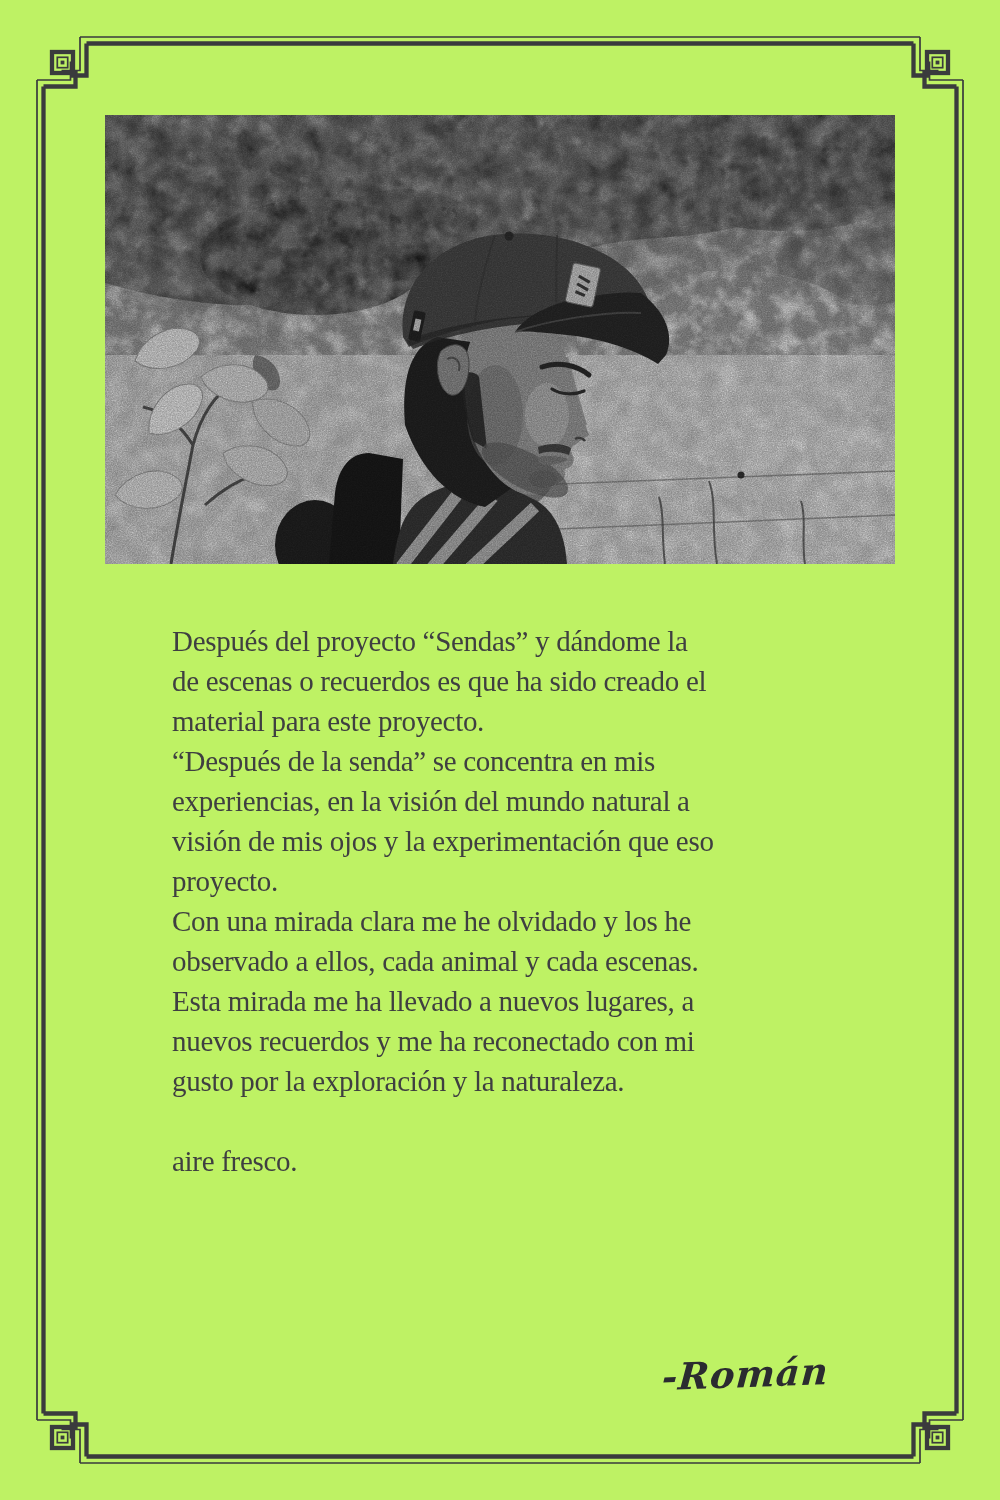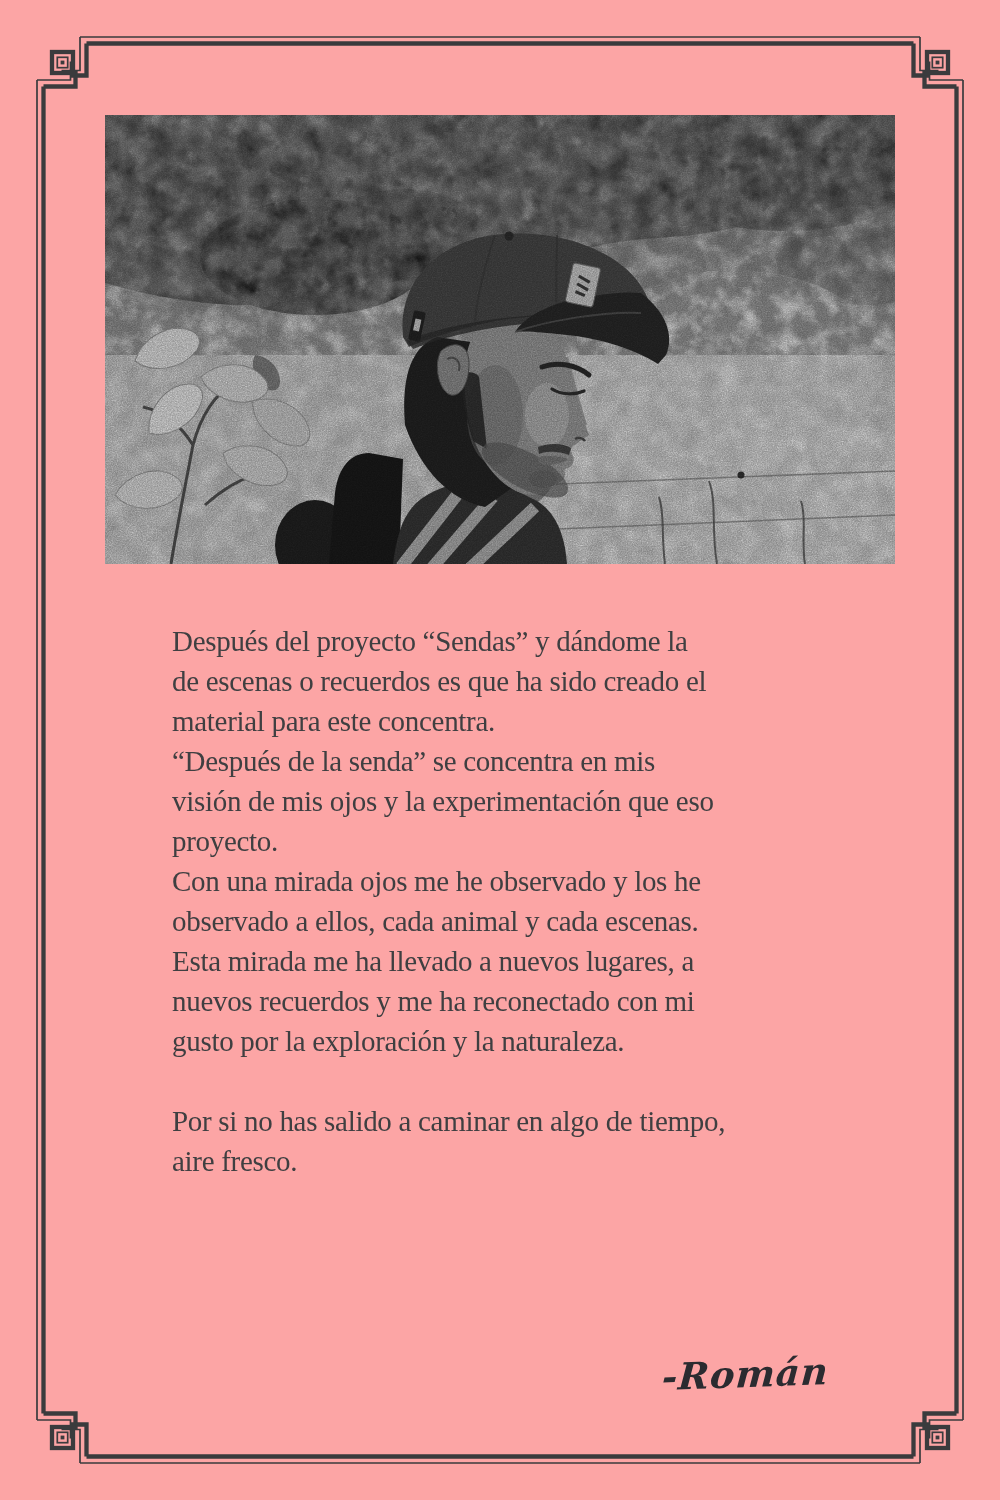--- a/index.html
+++ b/index.html
@@ -1,19 +1,19 @@
 <!DOCTYPE html>
 <html><head>
 <meta charset="utf-8">
 <style>
   html,body{margin:0;padding:0;background:#f1f2f4;}
   .page{
     position:relative;
     width:1000px;height:1500px;
-    background:#fca5a5;
+    background:#bef264;
     overflow:hidden;
     font-family:"Liberation Serif","DejaVu Serif",serif;
   }
   .frame-svg{position:absolute;left:0;top:0;width:1000px;height:1500px;display:block;}
   .fthin{stroke:#3a3b3d;stroke-width:1.7;fill:none;}
   .fthick{stroke:#3a3b3d;stroke-width:4.3;fill:none;}
   .fdot{fill:#3a3b3d;}
   .photo{
     position:absolute;left:105px;top:115px;width:790px;height:449px;
     display:block;
@@ -163,29 +163,29 @@
         </g>
       </g>
     </g>
 
     <rect x="0" y="0" width="790" height="449" filter="url(#grain)" opacity="0.3"></rect>
   </svg>
 
   <div class="text-block">
     <div class="tline">Después del proyecto “Sendas” y dándome la</div>
     <div class="tline">de escenas o recuerdos es que ha sido creado el</div>
-    <div class="tline">material para este concentra.</div>
+    <div class="tline">material para este proyecto.</div>
     <div class="tline">“Después de la senda” se concentra en mis</div>
+    <div class="tline">experiencias, en la visión del mundo natural a</div>
     <div class="tline">visión de mis ojos y la experimentación que eso</div>
     <div class="tline">proyecto.</div>
-    <div class="tline">Con una mirada ojos me he observado y los he</div>
+    <div class="tline">Con una mirada clara me he olvidado y los he</div>
     <div class="tline">observado a ellos, cada animal y cada escenas.</div>
     <div class="tline">Esta mirada me ha llevado a nuevos lugares, a</div>
     <div class="tline">nuevos recuerdos y me ha reconectado con mi</div>
     <div class="tline">gusto por la exploración y la naturaleza.</div>
     <div class="tline"></div>
-    <div class="tline">Por si no has salido a caminar en algo de tiempo,</div>
     <div class="tline">aire fresco.</div>
   </div>
 
   <div class="signature">-Román</div>
 
 </div>
 
 </body></html>

